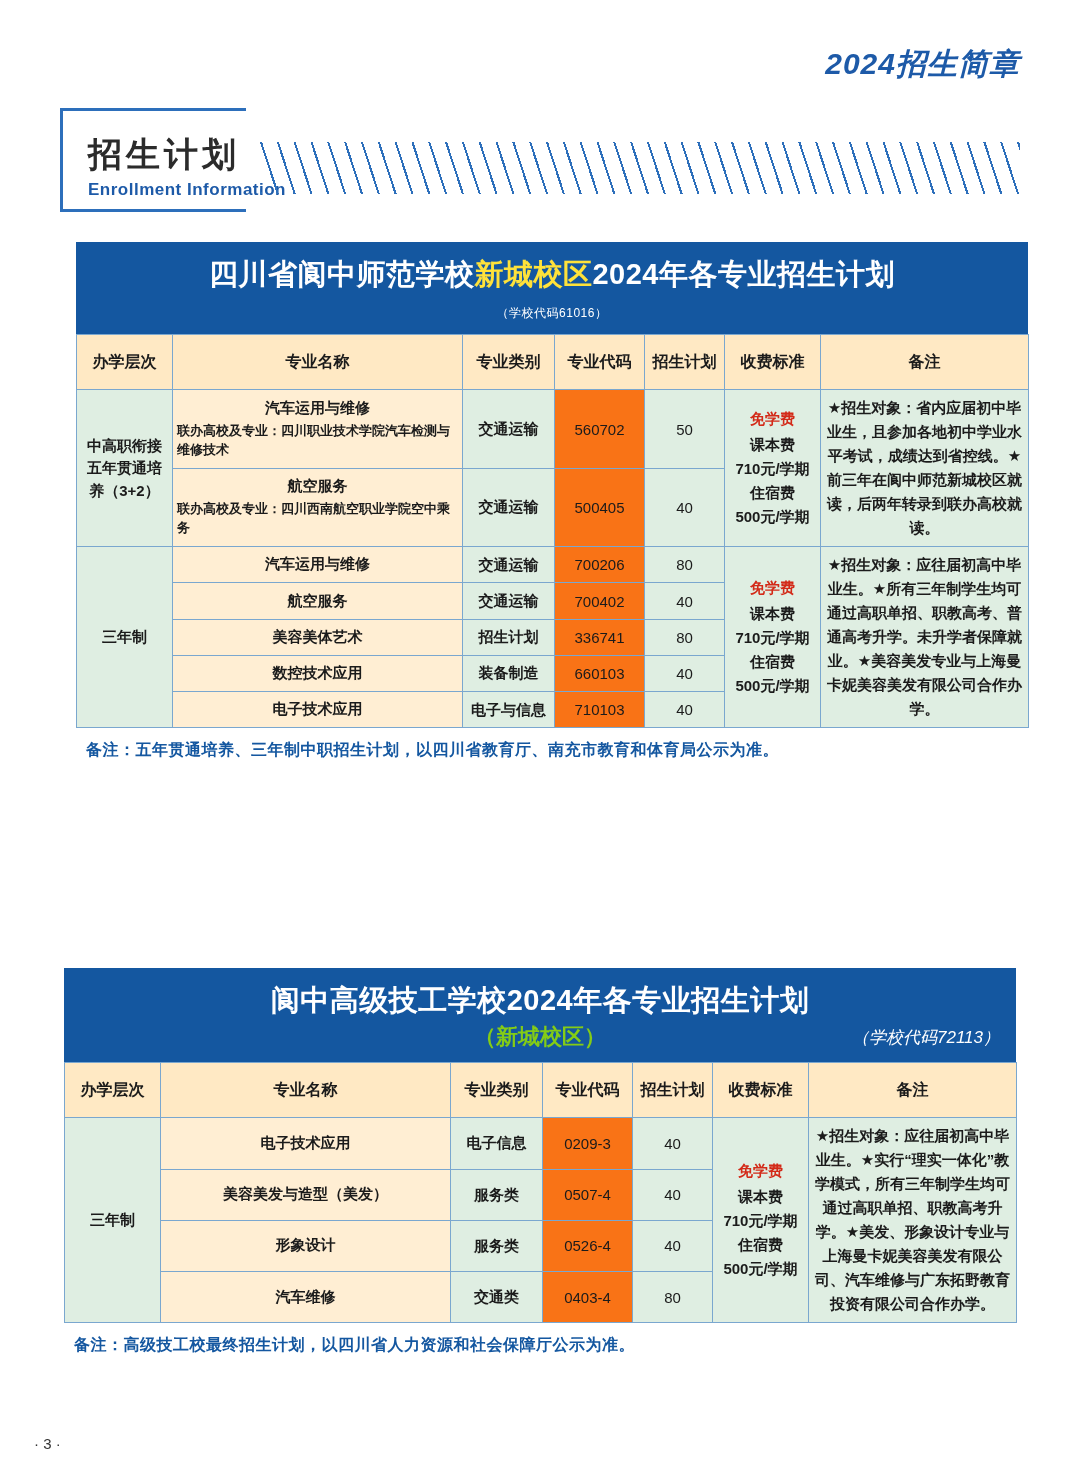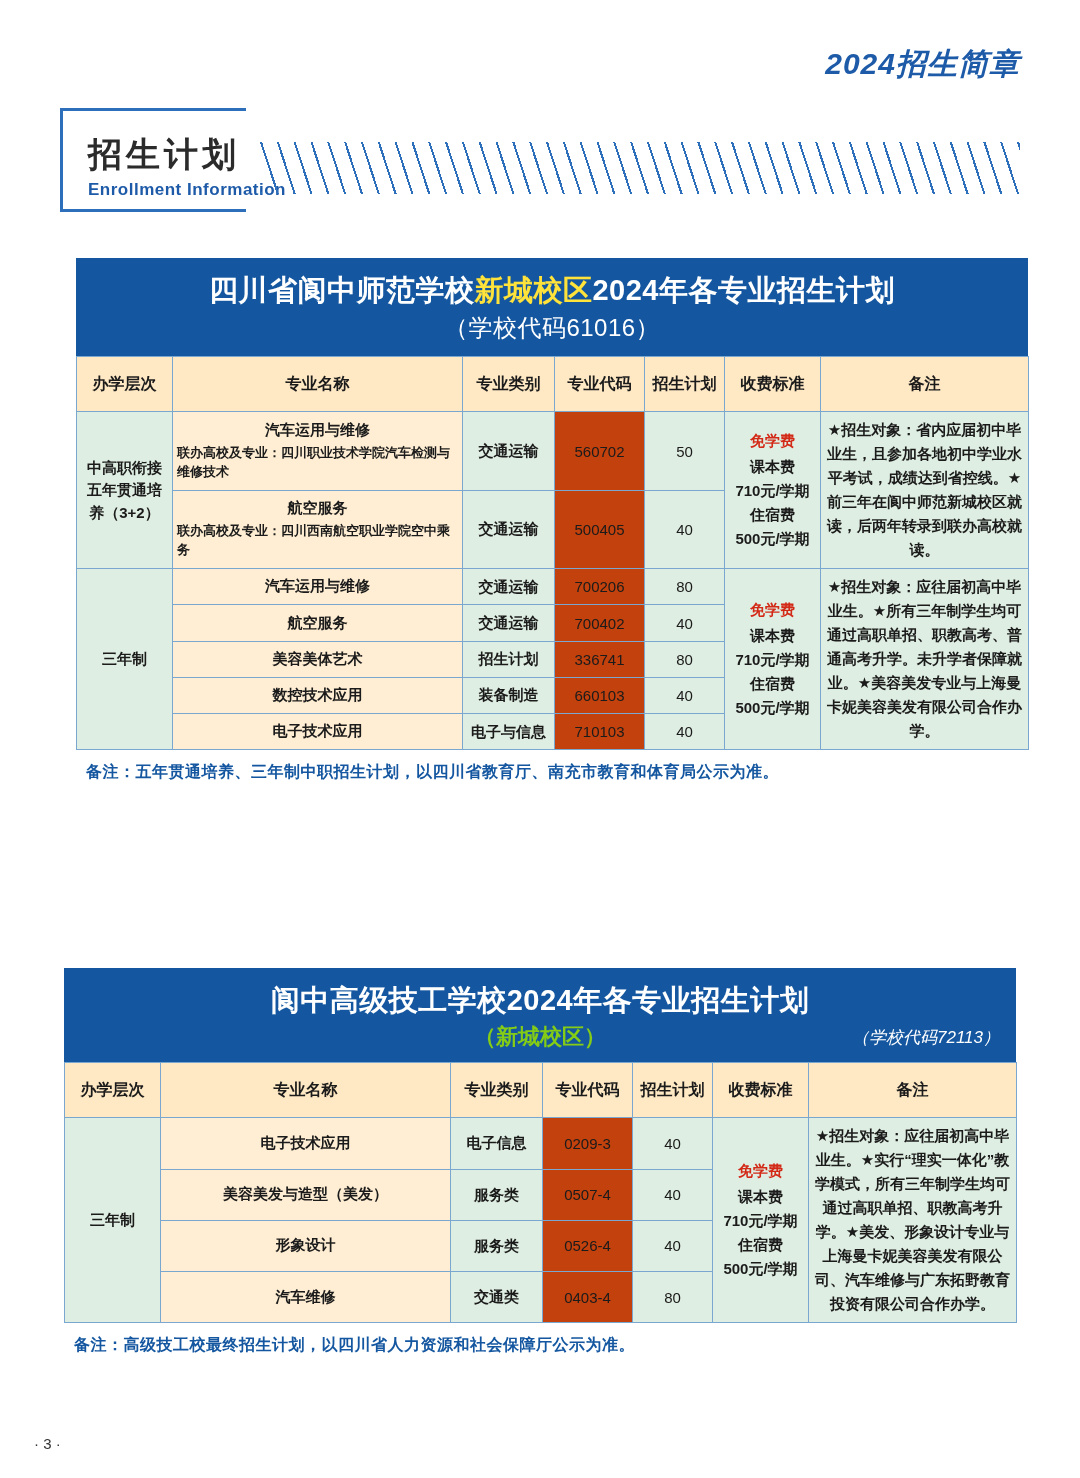--- a/index.html
+++ b/index.html
@@ -94,39 +94,39 @@
       rgba(255,255,255,0) 2px, rgba(255,255,255,0) 16px
     );
   }
 
   
   .table-block {
     position: absolute;
     left: 64px;
     width: 952px;
   }
-  #block-1 { top: 258px; padding-left: 12px; }
+  #block-1 { top: 242px; padding-left: 12px; }
   #block-2 { top: 968px; }
 
   .tbl-head {
     background: #1457a0;
     color: #ffffff;
     text-align: center;
     padding: 14px 0 12px;
   }
   .tbl-head .main-line {
     font-size: 29px;
     font-weight: bold;
     letter-spacing: 0.5px;
     line-height: 1.25;
   }
   .hl-yellow { color: #ffe23a; }
   .tbl-head .sub-line {
-    font-size: 24px;
-    margin-top: 4px;
+    font-size: 12px;
+    margin-top: 13px;
     letter-spacing: 0.5px;
   }
   .head-2-row {
     position: relative;
     margin-top: 6px;
     height: 26px;
   }
   .head-2-center {
     font-size: 22px;
     font-weight: bold;
@@ -178,21 +178,21 @@
   }
   td.major .sub {
     display: block;
     font-size: 13px;
     font-weight: bold;
     text-align: left;
     margin-top: 4px;
     line-height: 1.45;
   }
   td.cat { background: #dfeee2; font-weight: bold; font-size: 15px; line-height:1.35;}
-  td.code { background: #c2410c; font-size: 15px; }
+  td.code { background: #f97316; font-size: 15px; }
   td.quota { background: #dfeee2; font-size: 15px; }
   td.fee {
     background: #dfeee2;
     font-size: 14px;
     line-height: 1.6;
     font-weight: bold;
   }
   td.fee .free {
     color: #d32a18;
     font-size: 15px;

